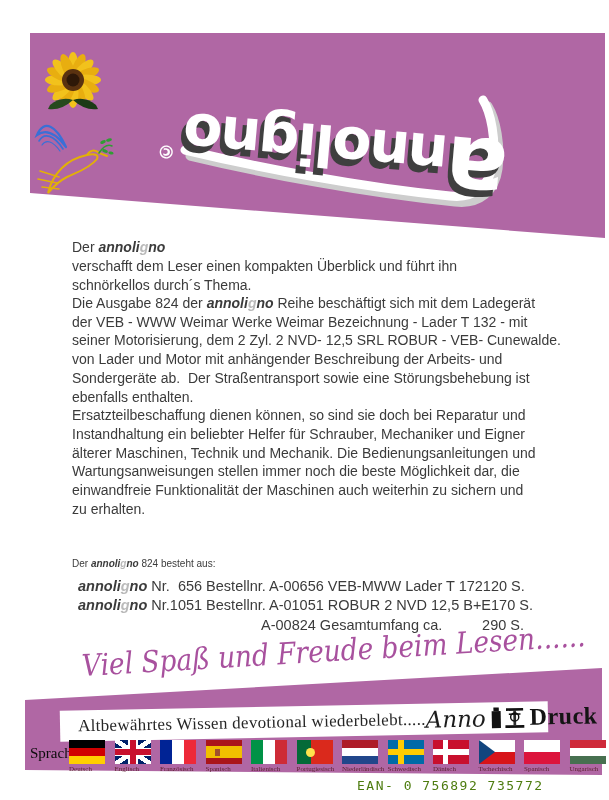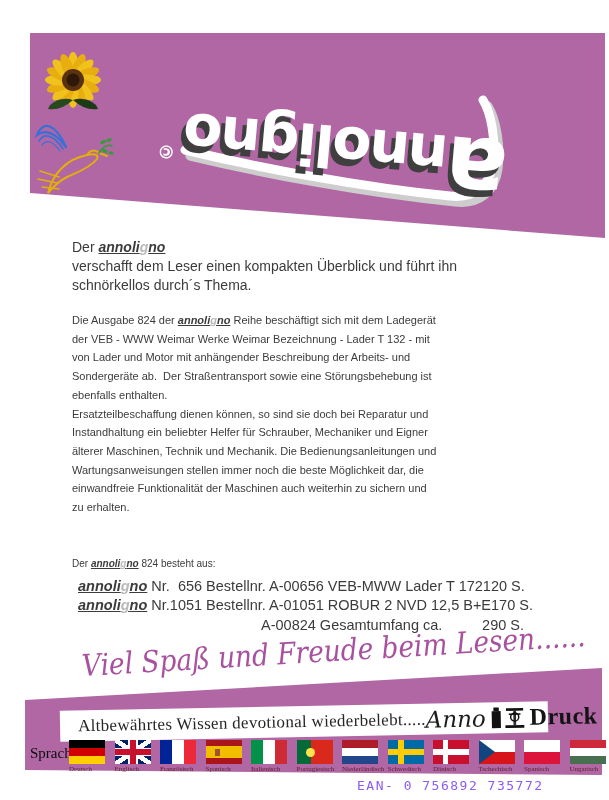--- a/index.html
+++ b/index.html
@@ -15,23 +15,23 @@
   .logo{position:absolute;left:108px;top:42px;width:392px;height:128px;
         transform:rotate(185deg);display:flex;align-items:baseline;justify-content:center;
         font-family:"DejaVu Sans",sans-serif;font-weight:bold;color:#fff;
         text-shadow:4px -7px 0 #3f3f3f;letter-spacing:-2px;}
   .logo-a{font-size:92px;line-height:1;}
   .logo-rest{font-size:57px;line-height:1;}
   .logo-c{font-size:18px;letter-spacing:0;margin-left:8px;text-shadow:none;transform:translateY(-34px);}
 
   
   .p1{position:absolute;left:72px;top:238px;width:460px;font-size:14px;line-height:19px;color:#3b3b3b;}
-  .p2{position:absolute;left:72px;top:311px;width:470px;font-size:11px;line-height:18.7px;color:#3b3b3b;}
+  .p2{position:absolute;left:72px;top:294px;width:470px;font-size:14px;line-height:18.7px;color:#3b3b3b;}
   .line{white-space:pre;}
-  .brand{font-weight:bold;font-style:italic;text-decoration:underline;}
+  .brand{font-weight:bold;font-style:italic;}
   .brand .g{color:#b9b9b9;}
   .list-heading{position:absolute;left:72px;top:558px;width:452px;font-size:10px;color:#3b3b3b;white-space:pre;}
   .list-rows{position:absolute;left:72px;top:577px;width:452px;font-size:14.5px;line-height:19.3px;color:#3b3b3b;}
   .lrow{display:flex;justify-content:space-between;margin-left:6px;}
   .lleft{white-space:pre;}
   .lrow.indent .lleft{margin-left:183px;}
   .lpages{white-space:pre;}
 
   
   .script-line{position:absolute;left:82px;top:648px;white-space:nowrap;
@@ -75,21 +75,21 @@
                linear-gradient(to bottom,transparent 0 9px,#fecc02 9px 15px,transparent 15px),#006aa7;}
   .f-dk{background:linear-gradient(to right,transparent 0 10px,#fff 10px 15px,transparent 15px),
                linear-gradient(to bottom,transparent 0 9px,#fff 9px 15px,transparent 15px),#c8102e;}
   .f-cz{background:linear-gradient(to bottom,#fff 0 50%,#d7141a 50%);}
   .f-cz::before{content:"";position:absolute;left:0;top:0;width:0;height:0;
                 border-top:12px solid transparent;border-bottom:12px solid transparent;border-left:16px solid #11457e;}
   .f-pl{background:linear-gradient(to bottom,#fff 0 50%,#dc143c 50%);}
   .f-hu{background:linear-gradient(to bottom,#ce2939 0 33%,#fff 33% 66%,#477050 66%);}
 
   .ean{position:absolute;left:357px;top:778px;font-family:"DejaVu Sans Mono",monospace;
-       font-size:13px;color:#8b5cf6;letter-spacing:1.5px;white-space:pre;}
+       font-size:13px;color:#4d7c0f;letter-spacing:1.5px;white-space:pre;}
 </style>
 </head>
 <body>
 
 <div class="page">
 
   <div class="banner">
 
     <svg class="sunflower" width="62" height="66" viewBox="0 0 62 66">
       <g transform="translate(31,29)">
@@ -145,20 +145,21 @@
   </div>
 
   <div class="p1">
       <div class="line">Der <span class="brand">annoli<span class="g">g</span>no</span></div>
       <div class="line">verschafft dem Leser einen kompakten Überblick und führt ihn</div>
       <div class="line">schnörkellos durch´s Thema.</div>
     </div>
   <div class="p2">
       <div class="line">Die Ausgabe 824 der <span class="brand">annoli<span class="g">g</span>no</span> Reihe beschäftigt sich mit dem Ladegerät</div>
       <div class="line">der VEB - WWW Weimar Werke Weimar Bezeichnung - Lader T 132 - mit</div>
+      <div class="line">seiner Motorisierung, dem 2 Zyl. 2 NVD- 12,5 SRL ROBUR - VEB- Cunewalde.</div>
       <div class="line">von Lader und Motor mit anhängender Beschreibung der Arbeits- und</div>
       <div class="line">Sondergeräte ab.  Der Straßentransport sowie eine Störungsbehebung ist</div>
       <div class="line">ebenfalls enthalten.</div>
       <div class="line">Ersatzteilbeschaffung dienen können, so sind sie doch bei Reparatur und</div>
       <div class="line">Instandhaltung ein beliebter Helfer für Schrauber, Mechaniker und Eigner</div>
       <div class="line">älterer Maschinen, Technik und Mechanik. Die Bedienungsanleitungen und</div>
       <div class="line">Wartungsanweisungen stellen immer noch die beste Möglichkeit dar, die</div>
       <div class="line">einwandfreie Funktionalität der Maschinen auch weiterhin zu sichern und</div>
       <div class="line">zu erhalten.</div>
     </div>

